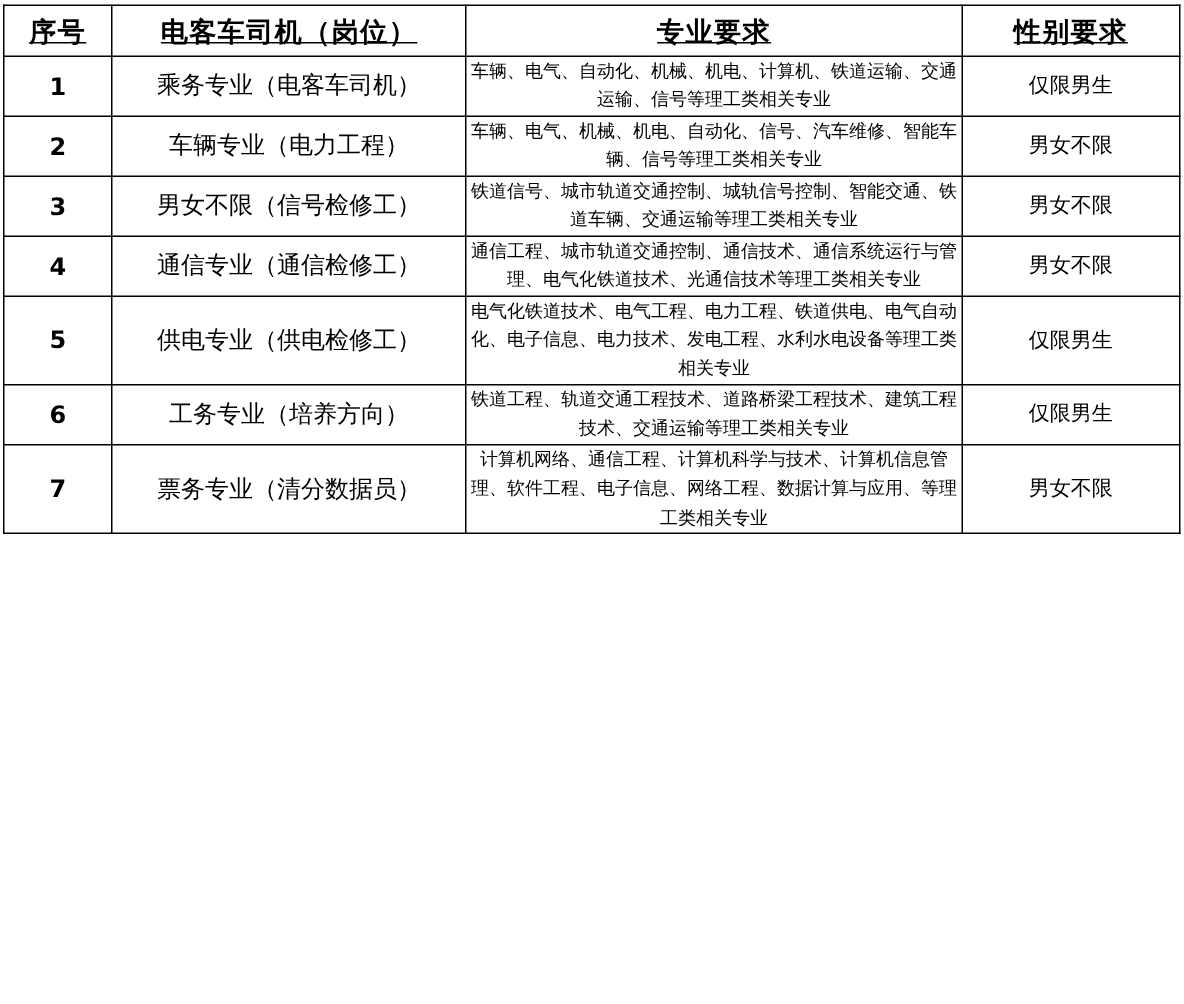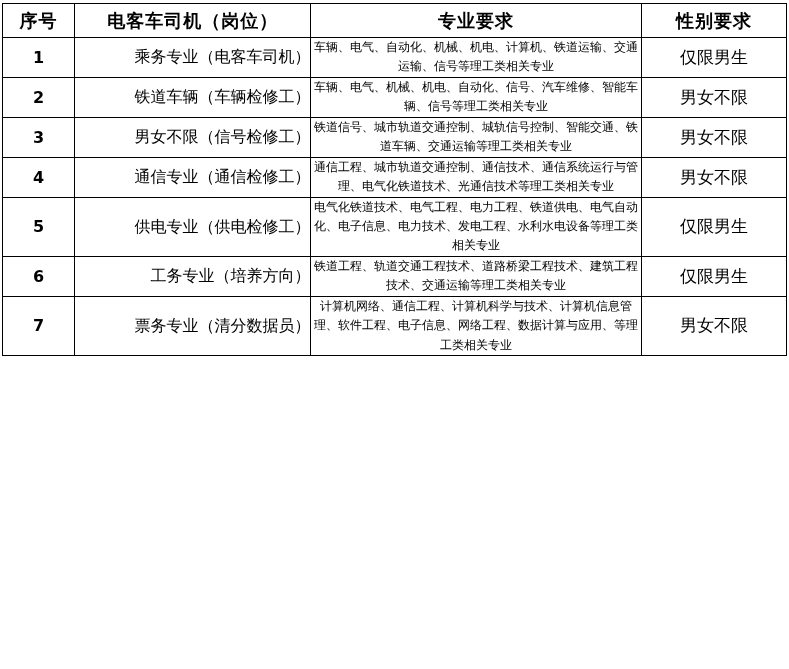--- a/index.html
+++ b/index.html
@@ -32,42 +32,43 @@
   .col-dir { width: 236px; }
   .col-req { width: 330px; }
   .col-gender { width: 145px; }
 
   thead th {
     height: 33px;
     font-size: 18px;
     font-weight: bold;
     text-align: center;
     letter-spacing: 1px;
+    text-decoration: underline;
   }
   td.cell-seq {
     text-align: center;
     font-size: 16px;
     font-weight: bold;
   }
   td.cell-dir {
-    text-align: right;
+    text-align: center;
     font-size: 16px;
     line-height: 1.5;
     padding: 2px 4px;
   }
   td.cell-req {
     text-align: center;
     font-size: 12px;
     line-height: 1.62;
     padding: 6px 7px 6px 9px;
     letter-spacing: 0px;
   }
   td.cell-gender {
     text-align: center;
-    font-size: 17px;
+    font-size: 14px;
   }
 </style>
 </head>
 <body>
 
 <div class="table-wrap">
   <table class="recruit-table">
     <colgroup>
       <col class="col-seq">
       <col class="col-dir">
@@ -84,21 +85,21 @@
     </thead>
     <tbody>
       <tr>
         <td class="cell-seq">1</td>
         <td class="cell-dir">乘务专业（电客车司机）</td>
         <td class="cell-req">车辆、电气、自动化、机械、机电、计算机、铁道运输、交通运输、信号等理工类相关专业</td>
         <td class="cell-gender">仅限男生</td>
       </tr>
       <tr>
         <td class="cell-seq">2</td>
-        <td class="cell-dir">铁道车辆（车辆检修工）</td>
+        <td class="cell-dir">车辆专业（电力工程）</td>
         <td class="cell-req">车辆、电气、机械、机电、自动化、信号、汽车维修、智能车辆、信号等理工类相关专业</td>
         <td class="cell-gender">男女不限</td>
       </tr>
       <tr>
         <td class="cell-seq">3</td>
         <td class="cell-dir">男女不限（信号检修工）</td>
         <td class="cell-req">铁道信号、城市轨道交通控制、城轨信号控制、智能交通、铁道车辆、交通运输等理工类相关专业</td>
         <td class="cell-gender">男女不限</td>
       </tr>
       <tr>

